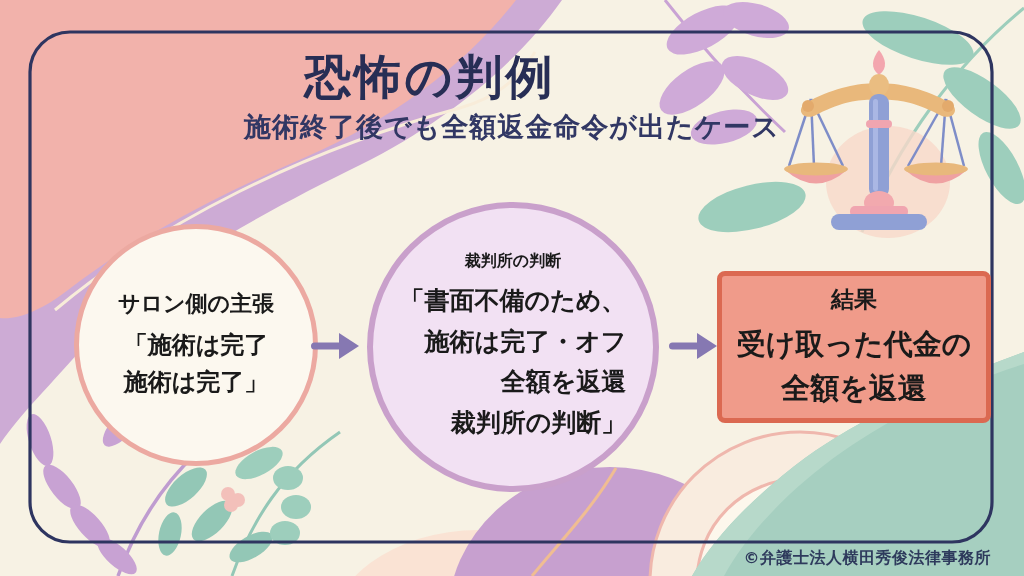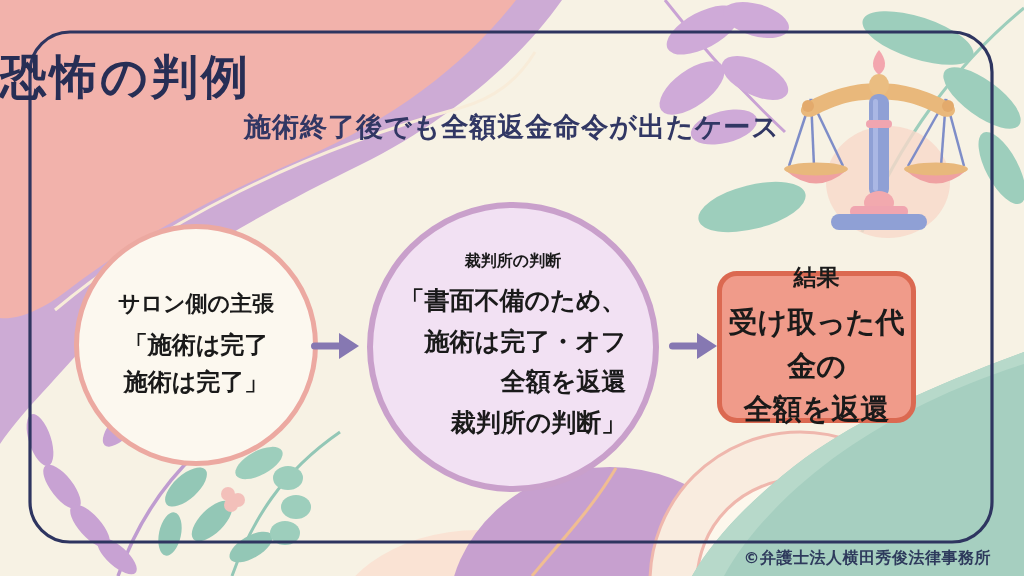--- a/index.html
+++ b/index.html
@@ -3,21 +3,21 @@
 <meta charset="utf-8">
 <style>
   html,body{margin:0;padding:0;background:#e9e4d8;}
   .stage{
     position:relative;width:1024px;height:576px;overflow:hidden;
     background:var(--background-cream,#f7f2e4);
     font-family:"DejaVu Sans","Liberation Sans",sans-serif;
   }
   .bg{position:absolute;left:0;top:0;}
   .page-title{
-    position:absolute;left:0;top:46px;width:860px;text-align:left;
+    position:absolute;left:0;top:46px;width:860px;text-align:center;
     font-size:47px;font-weight:800;letter-spacing:3px;
     color:var(--title,#272e55);
   }
   .page-subtitle{
     position:absolute;left:0;top:109px;width:1024px;text-align:center;
     font-size:27px;font-weight:800;letter-spacing:1px;
     color:var(--subtitle,#313764);
   }
   .node{
     position:absolute;display:flex;flex-direction:column;align-items:center;
@@ -32,21 +32,21 @@
   .node-salon .node-heading{font-size:22px;font-weight:700;margin-bottom:8px;text-align:right;}
   .node-salon .node-lines{font-size:24px;font-weight:700;line-height:1.55;}
   .node-court{
     left:367px;top:202px;width:292px;height:290px;border-radius:50%;
     background:var(--court-circle-fill,#f2e1f3);
     border:6px solid var(--court-circle-border,#c9a0cb);
   }
   .node-court .node-heading{font-size:16px;font-weight:700;margin-bottom:9px;}
   .node-court .node-lines{font-size:25px;font-weight:700;line-height:1.62;text-align:right;}
   .node-result{
-    left:717px;top:271px;width:199px;height:152px;border-radius:20px;
+    left:717px;top:271px;width:274px;height:152px;border-radius:8px;
     background:var(--result-box-fill,#f09b8a);
     border:5px solid var(--result-box-border,#db6951);
   }
   .node-result .node-heading{font-size:23px;font-weight:700;margin-bottom:8px;}
   .node-result .node-lines{font-size:29px;font-weight:700;line-height:1.5;}
   .arrow{position:absolute;width:48px;height:30px;}
   .arrow-1{left:311px;top:331px;}
   .arrow-2{left:669px;top:331px;}
   .copyright{
     position:absolute;right:33px;top:548px;font-size:16px;font-weight:600;

